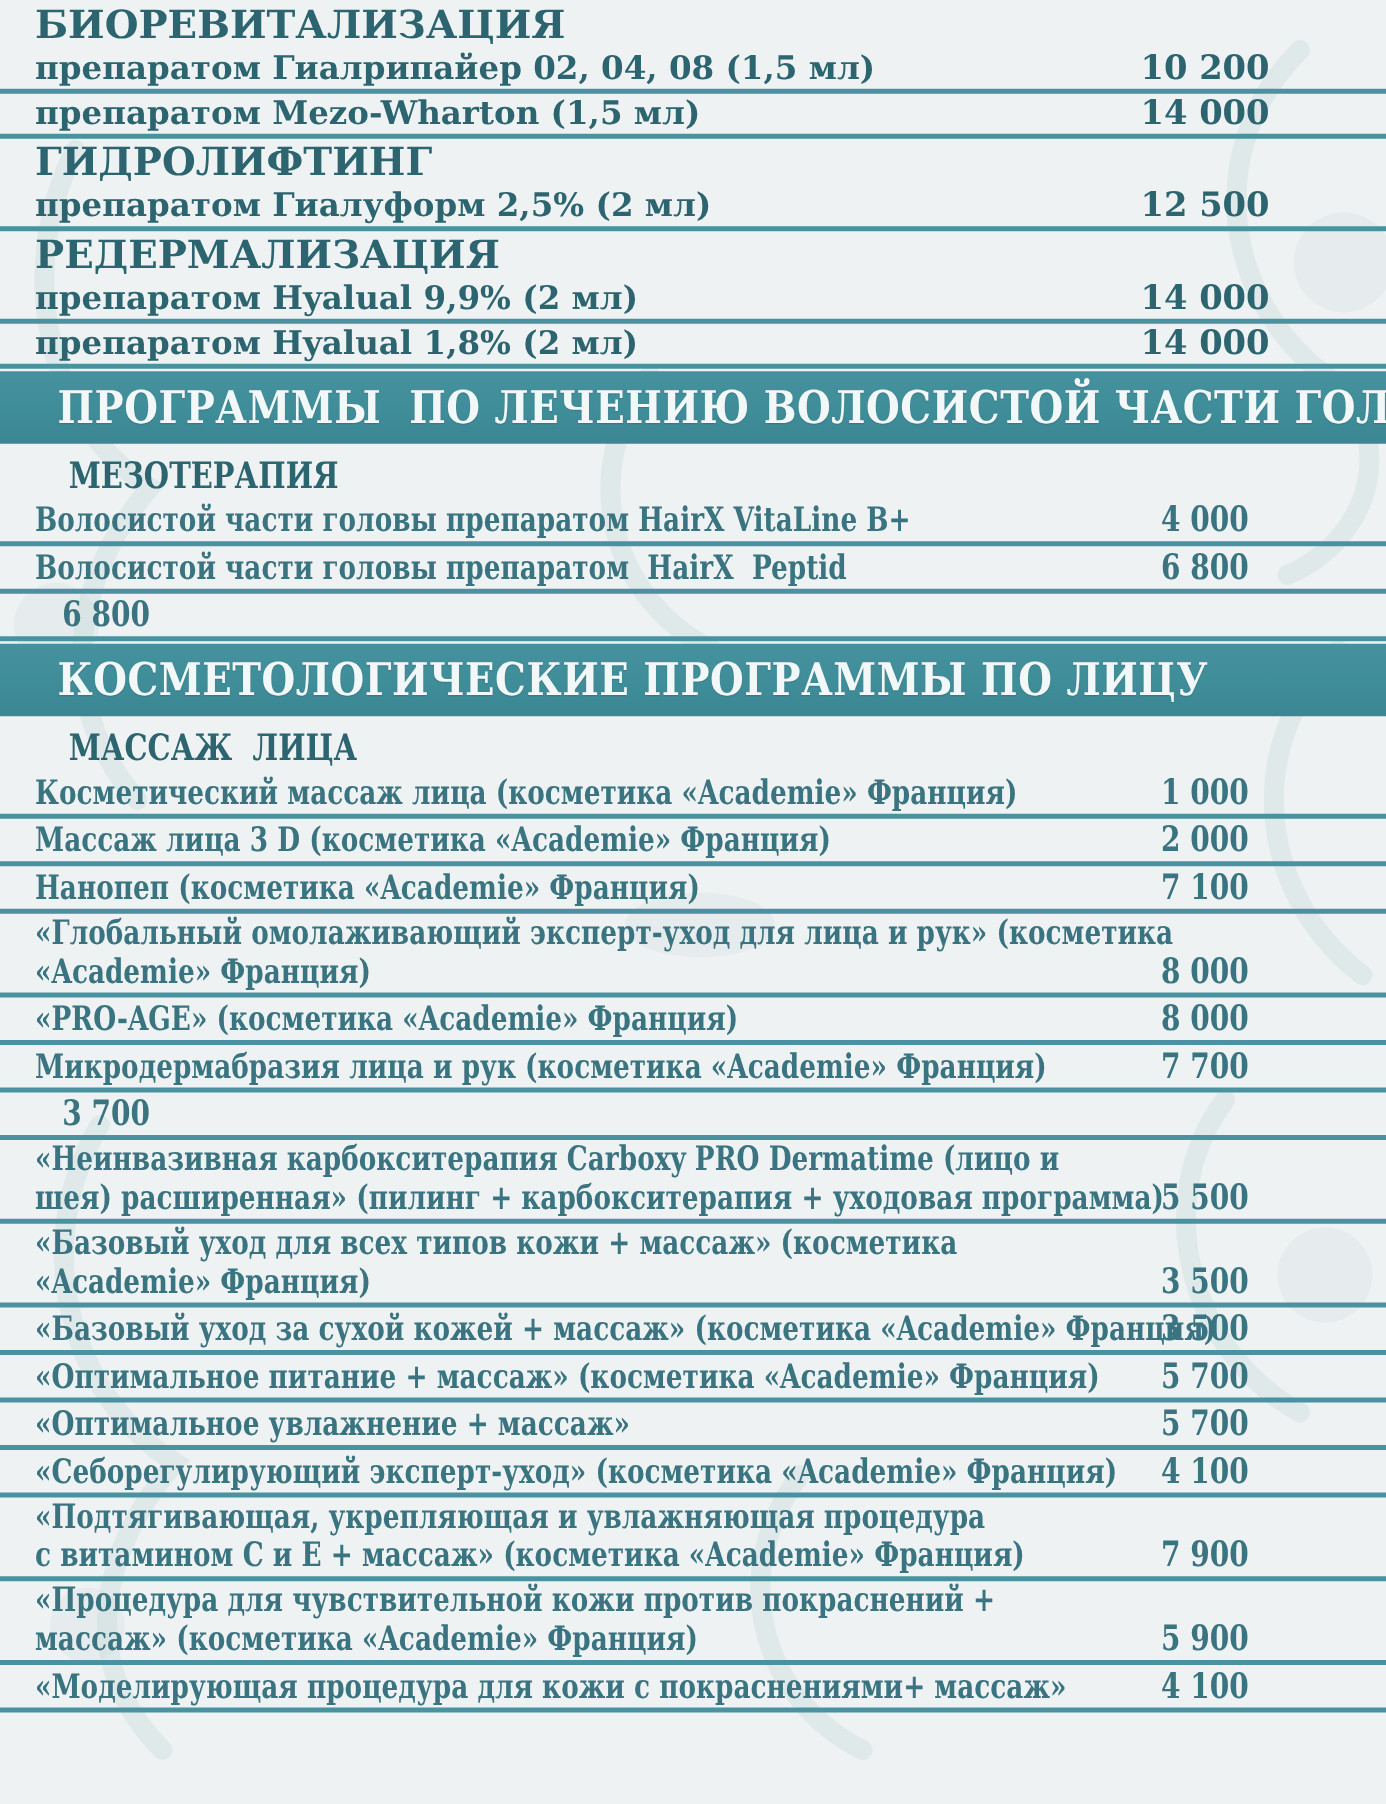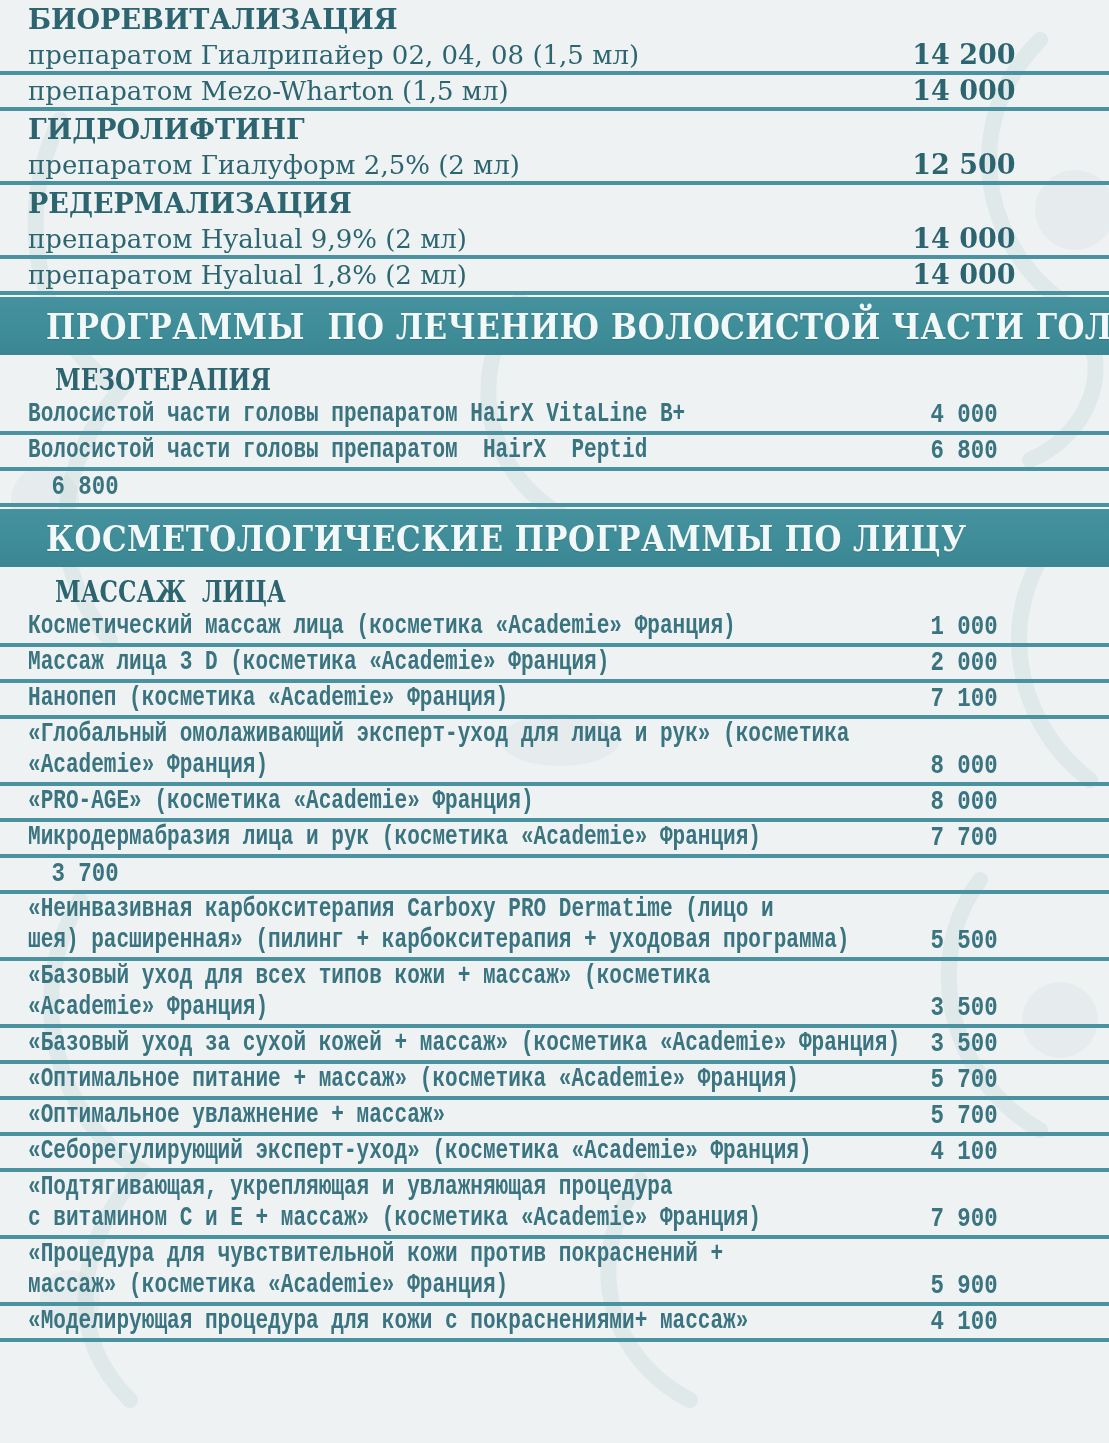--- a/index.html
+++ b/index.html
@@ -37,21 +37,21 @@
     display:inline-block;transform:scaleX(.86);transform-origin:0 50%;
     white-space:pre;letter-spacing:.5px;
     text-shadow:0 1px 1px rgba(0,0,0,.15);
   }
 
   
   .subheader{padding:4px 0 4px 28px;}
   .subheader .ht{
     color:var(--ink);font-weight:700;white-space:pre;display:inline-block;
   }
-  .subheader.wide .ht{font-size:27px;line-height:30px;}
+  .subheader.wide .ht{font-size:31px;line-height:30px;}
   .subheader.cond .ht{
     font-size:29px;line-height:30px;
     transform:scaleX(.8);transform-origin:0 50%;
   }
   .subheader.first{padding-top:3px;}
   .band + .subheader{padding-top:10px;margin-left:27px;}
 
   
   .row{
     display:flex;align-items:flex-end;
@@ -61,24 +61,24 @@
   .row .desc{flex:1 1 auto;padding-left:28px;min-width:0;}
   .row .ln{display:block;white-space:pre;}
   .row .price{
     flex:0 0 170px;text-align:center;
     padding-bottom:0;white-space:pre;
   }
   .row .price .px{display:inline-block;white-space:pre;}
   .spacer{flex:0 0 60px;}
 
   .row.wide{color:var(--ink);}
-  .row.wide .ln{font-size:26px;line-height:30px;font-weight:400;}
+  .row.wide .ln{font-size:26px;line-height:30px;font-weight:700;}
   .row.wide .price .px{font-size:27px;font-weight:700;}
 
-  .row.cond{color:var(--ink2);font-family:Liberation Mono, monospace;}
+  .row.cond{color:var(--ink2);}
   .row.cond .ln{
     font-size:27px;line-height:31px;font-weight:600;
     transform:scaleX(.78);transform-origin:0 50%;width:128%;
   }
   .row.cond .price .px{
     font-size:28px;font-weight:700;
     transform:scaleX(.8);transform-origin:50% 50%;
   }
 </style>
 </head>
@@ -102,21 +102,21 @@
     <ellipse cx="560" cy="740" rx="60" ry="26"></ellipse>
   </g>
 </svg>
 
 <div class="list" id="price-list">
     <div class="subheader wide first"><span class="ht">БИОРЕВИТАЛИЗАЦИЯ</span></div>
     <div class="row wide">
       <div class="desc">
         <span class="ln">препаратом Гиалрипайер 02, 04, 08 (1,5 мл)</span>
       </div>
-      <div class="price"><span class="px">14 200</span></div>
+      <div class="price"><span class="px">10 200</span></div>
       <div class="spacer"></div>
     </div>
     <div class="row wide">
       <div class="desc">
         <span class="ln">препаратом Mezo-Wharton (1,5 мл)</span>
       </div>
       <div class="price"><span class="px">14 000</span></div>
       <div class="spacer"></div>
     </div>
     <div class="subheader wide"><span class="ht">ГИДРОЛИФТИНГ</span></div>

